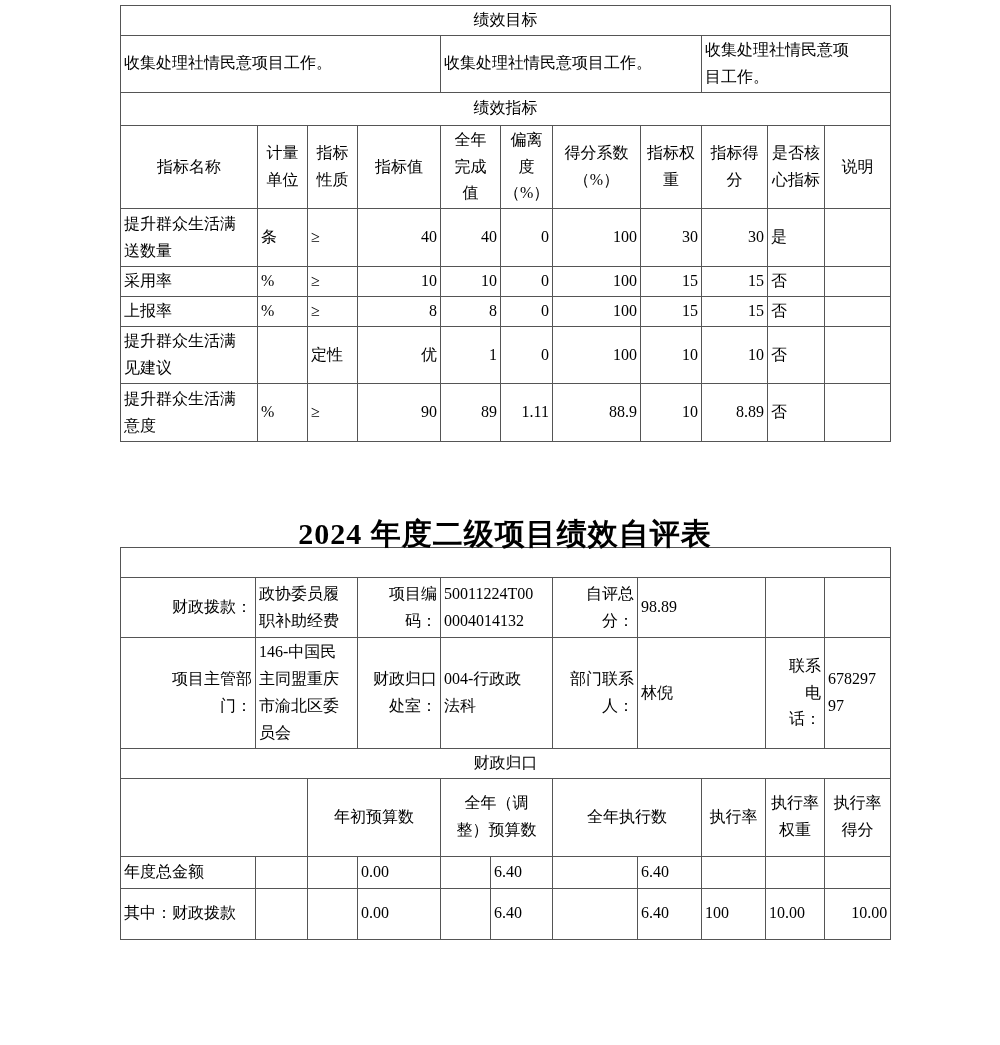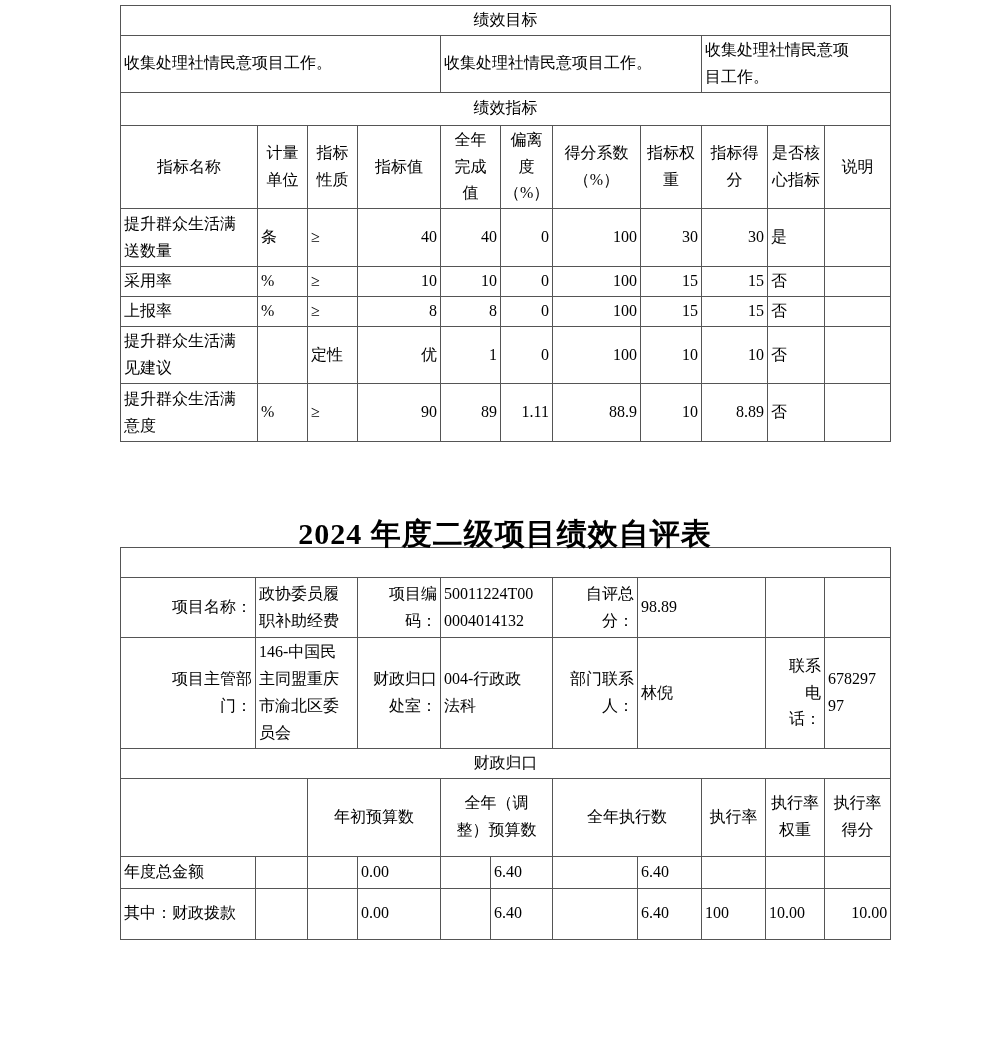--- a/index.html
+++ b/index.html
@@ -190,21 +190,21 @@
         <col style="width:64px">
         <col style="width:64px">
       <col style="width:59px">
         <col style="width:66px">
     </colgroup>
     <tbody>
         <tr style="height:30px">
       <td colspan="11"></td>
     </tr>
     <tr style="height:60px">
-      <td class="lbl">项目名称：</td>
+      <td class="lbl">财政拨款：</td>
       <td colspan="2" class="l">政协委员履
 职补助经费</td>
       <td class="lbl">项目编
 码：</td>
       <td colspan="2" class="l">50011224T00
 0004014132</td>
       <td class="lbl">自评总
 分：</td>
       <td colspan="2" class="l">98.89</td>
       <td></td>

